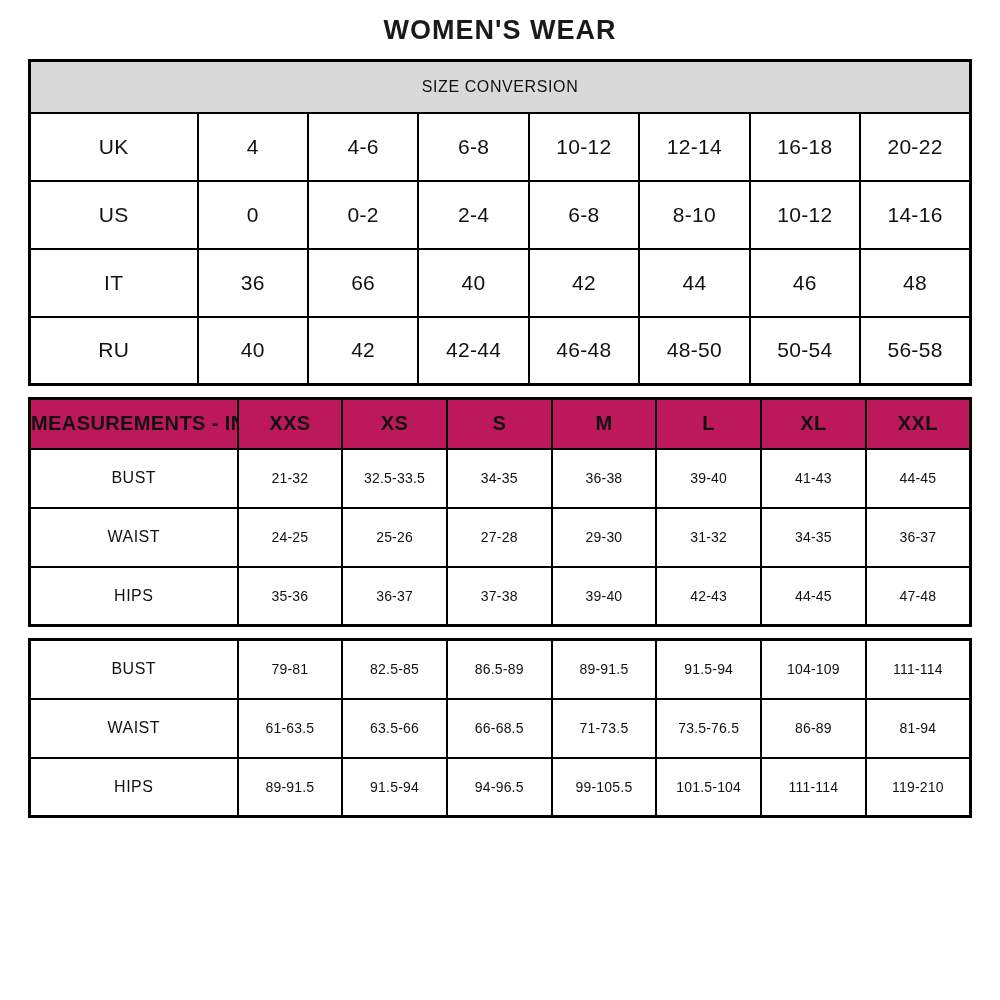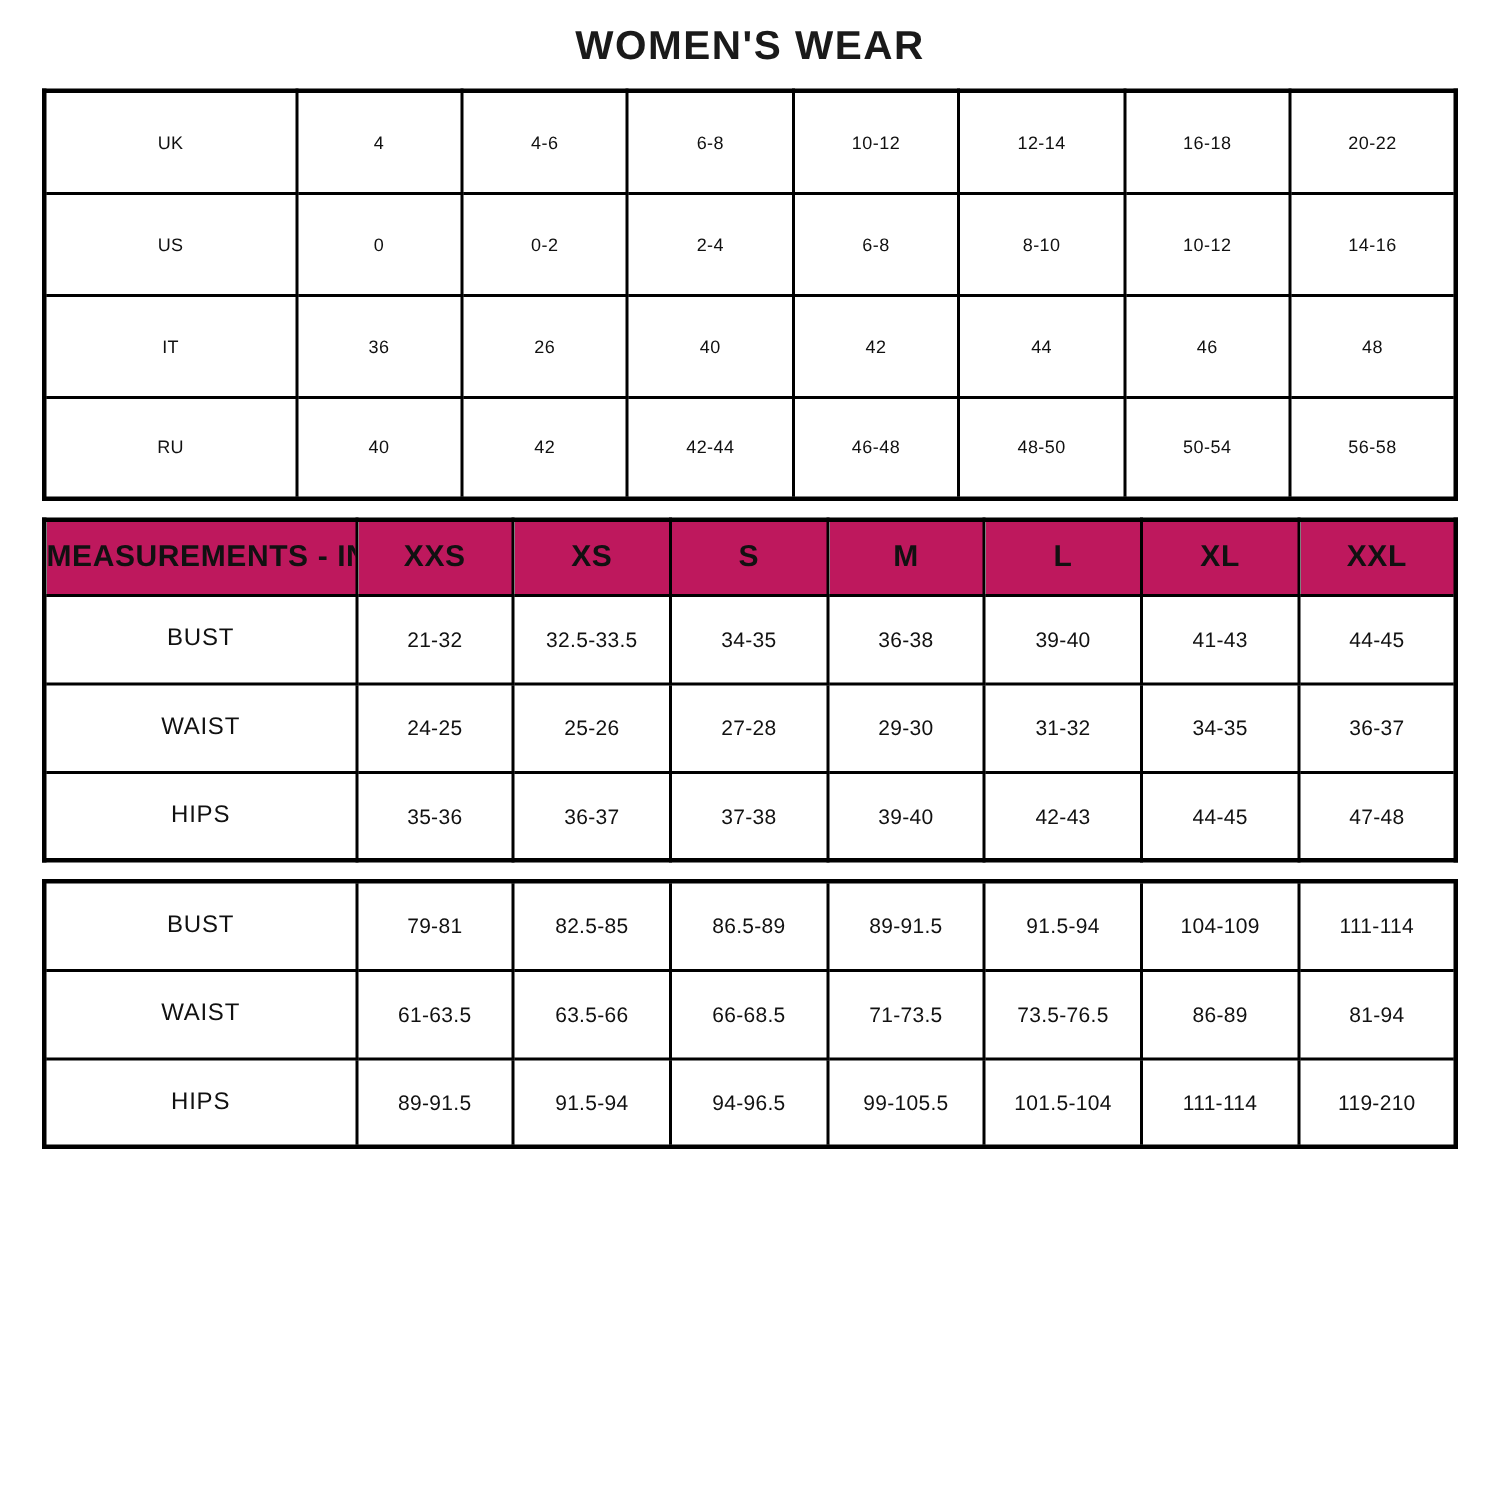--- a/index.html
+++ b/index.html
@@ -38,21 +38,21 @@
     height: 52px;
     background: #d9d9d9;
     font-weight: 700;
     font-size: 16px;
     letter-spacing: 0.6px;
     border-bottom-width: 3px;
   }
   
   .t1 col.firstcol { width: 168px; }
   .t1 .hdr-row th { height: 56px; font-size: 16px; background: #ffffff; font-weight: 400; letter-spacing: 0.4px; }
-  .t1 td { height: 68px; font-size: 12px; letter-spacing: 0.3px; }
+  .t1 td { height: 68px; font-size: 21px; letter-spacing: 0.3px; }
   
   .t2 col.firstcol, .t3 col.firstcol { width: 208px; }
   .t2 .hdr-row th, .t3 .hdr-row th {
     height: 50px; background: #be185d; font-weight: 700; font-size: 20px; letter-spacing: 0.4px;
   }
   .t2 td, .t3 td { height: 59px; font-size: 14px; letter-spacing: 0.2px; }
   .t2 td.rowlabel, .t3 td.rowlabel { font-size: 16px; letter-spacing: 0.5px; }
 </style>
 </head>
 <body>
@@ -66,20 +66,23 @@
         <col>
         <col>
         <col>
         <col>
         <col>
         <col>
         <col>
       </colgroup>
       <tbody>
         <tr>
+          <th colspan="8" class="banner">SIZE CONVERSION</th>
+        </tr>
+        <tr>
           <td class="rowlabel">UK</td>
           <td>4</td>
           <td>4-6</td>
           <td>6-8</td>
           <td>10-12</td>
           <td>12-14</td>
           <td>16-18</td>
           <td>20-22</td>
         </tr>
         <tr>
@@ -88,21 +91,21 @@
           <td>0-2</td>
           <td>2-4</td>
           <td>6-8</td>
           <td>8-10</td>
           <td>10-12</td>
           <td>14-16</td>
         </tr>
         <tr>
           <td class="rowlabel">IT</td>
           <td>36</td>
-          <td>26</td>
+          <td>66</td>
           <td>40</td>
           <td>42</td>
           <td>44</td>
           <td>46</td>
           <td>48</td>
         </tr>
         <tr>
           <td class="rowlabel">RU</td>
           <td>40</td>
           <td>42</td>

